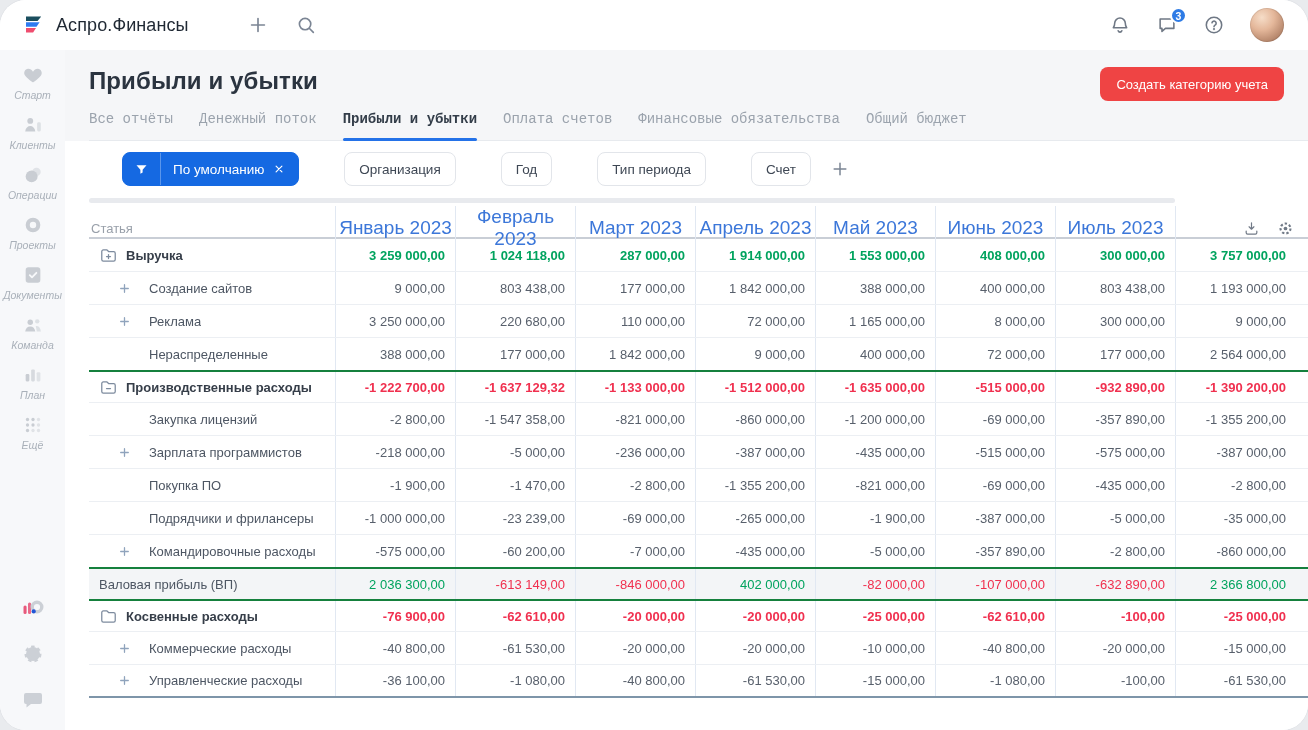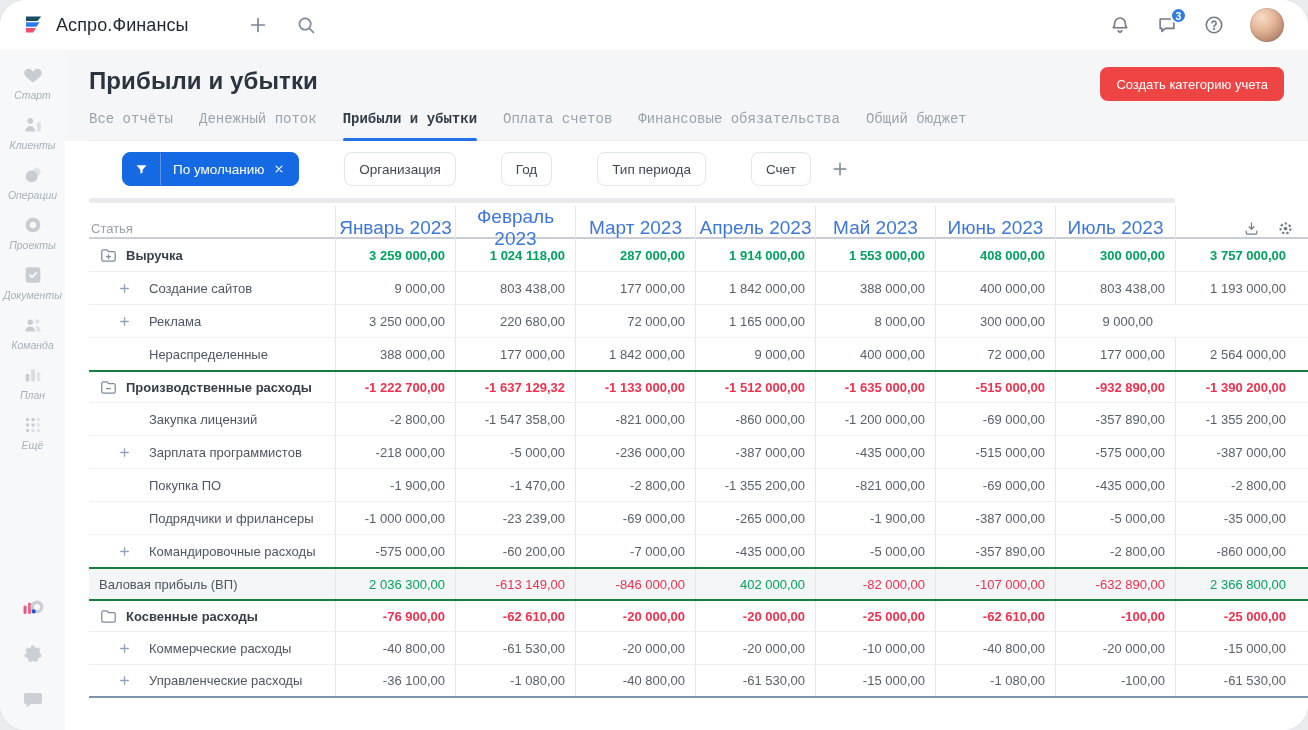--- a/index.html
+++ b/index.html
@@ -388,20 +388,21 @@
 
       <span class="row-plus">
                     <svg viewBox="0 0 24 24" fill="none" stroke="currentColor" stroke-width="2.4" stroke-linecap="round">
                       <path d="M12 5v14M5 12h14"></path>
                     </svg>
                   </span>
       <span class="row-text">Реклама</span>
     </div>
   <div class="cell">3 250 000,00</div>
                 <div class="cell">220 680,00</div>
+                <div class="cell">110 000,00</div>
                 <div class="cell">72 000,00</div>
                 <div class="cell">1 165 000,00</div>
                 <div class="cell">8 000,00</div>
                 <div class="cell">300 000,00</div>
                 <div class="cell">9 000,00</div>
               </div>
               <div class="trow v-child">
     <div class="row-label">
 
       <span class="row-text">Нераспределенные</span>

